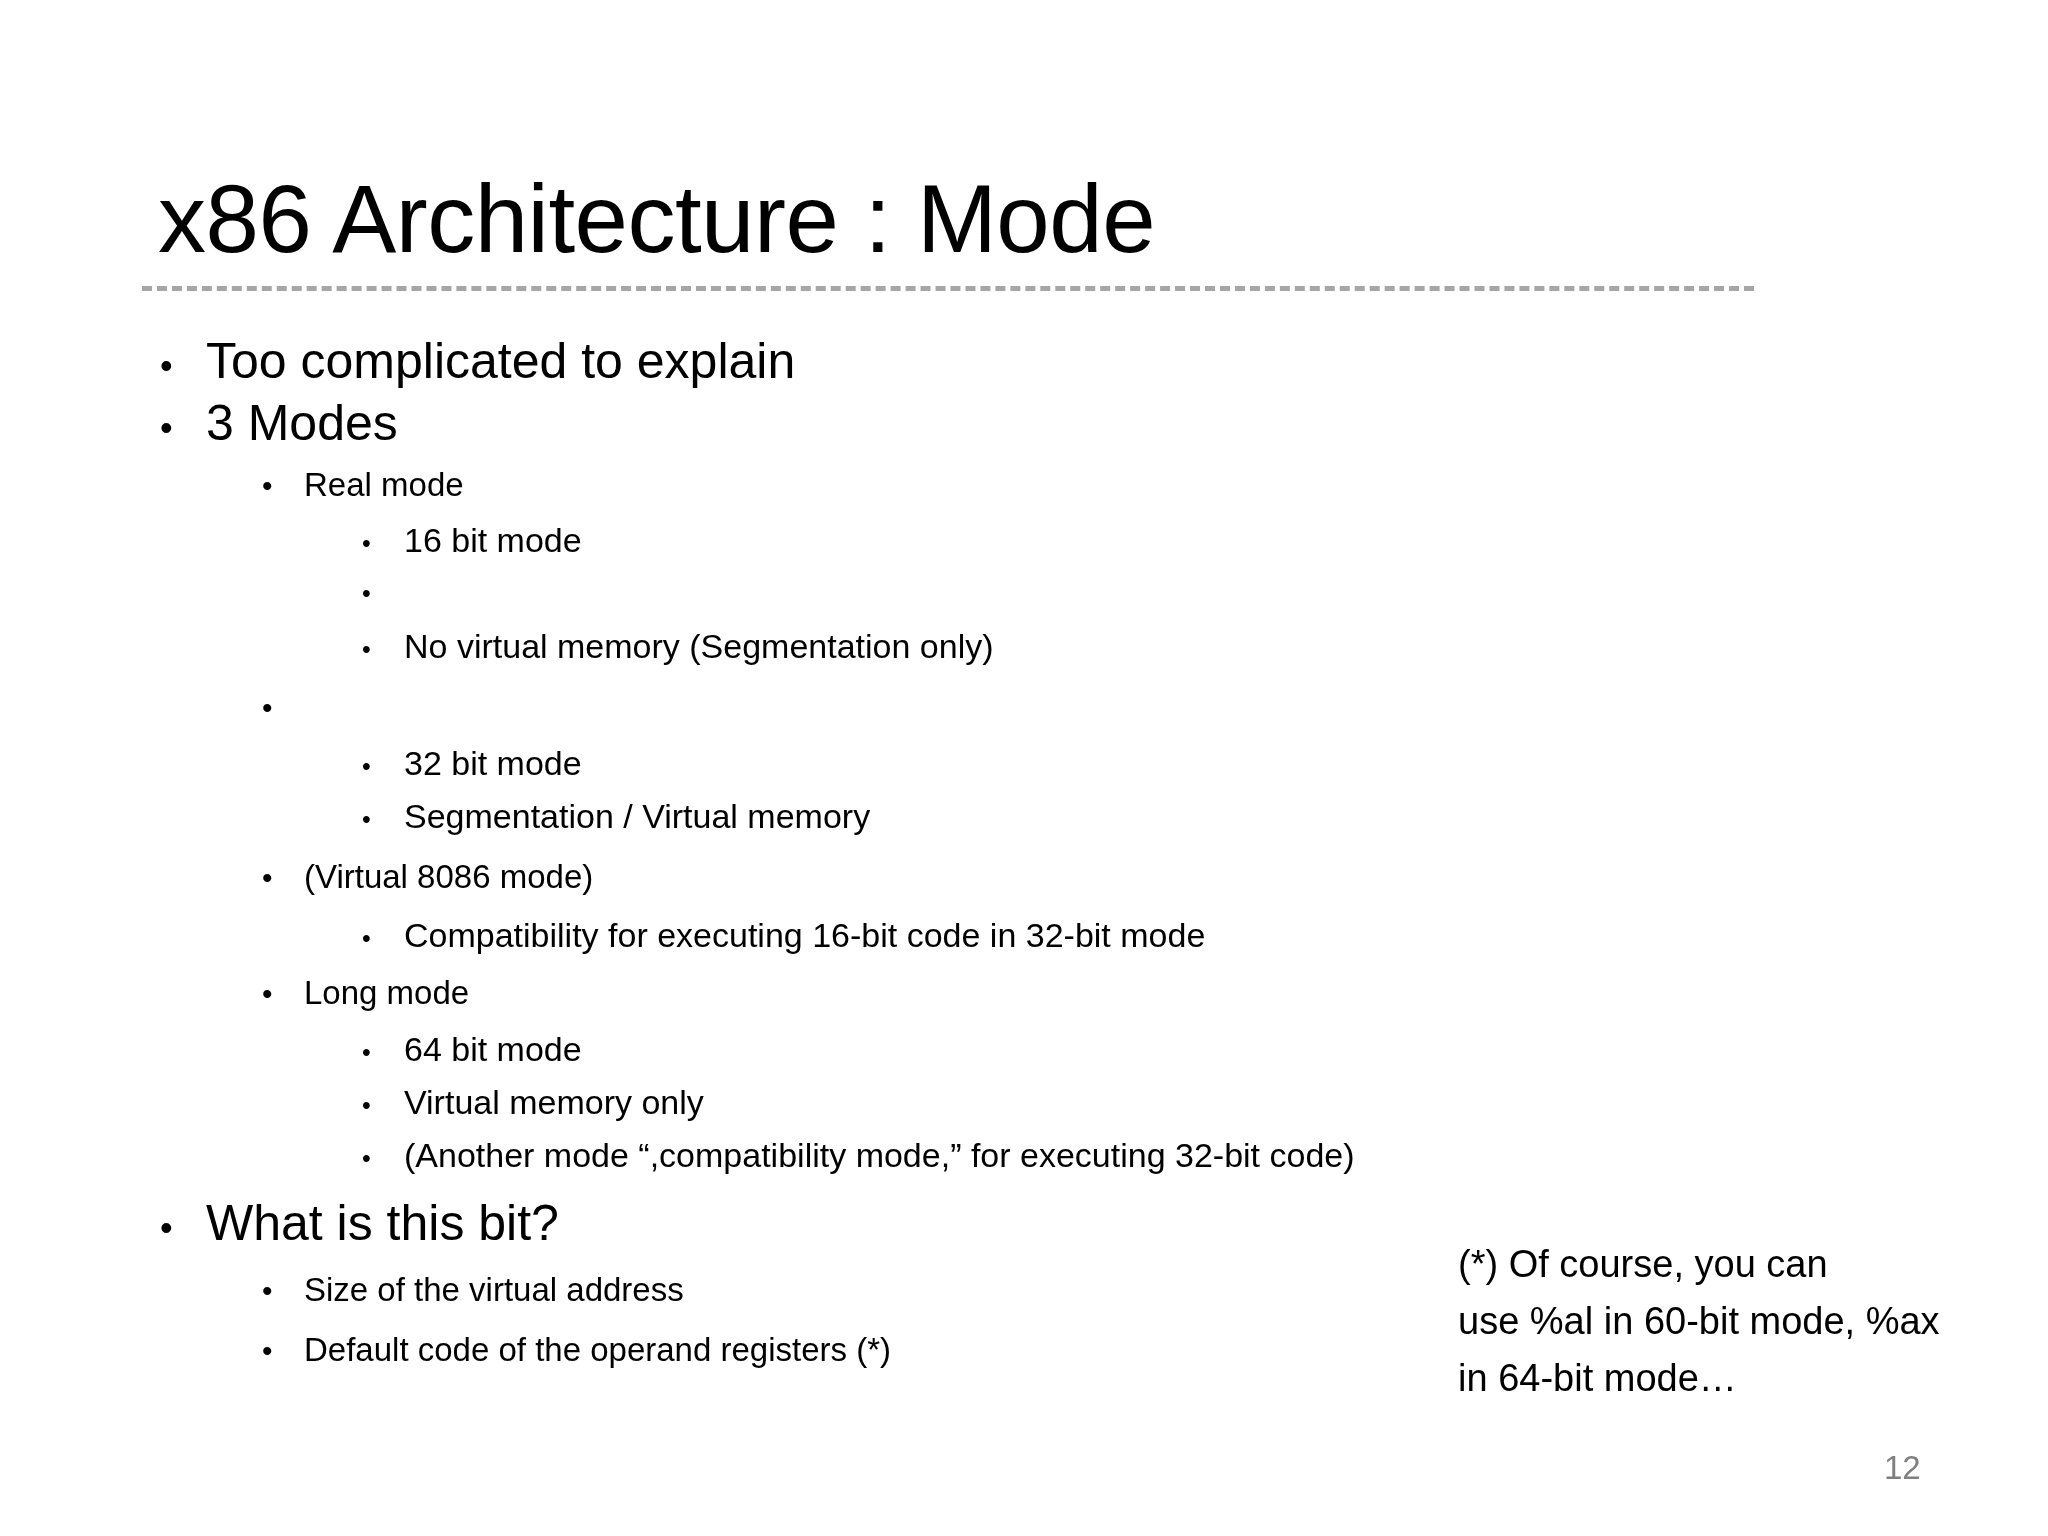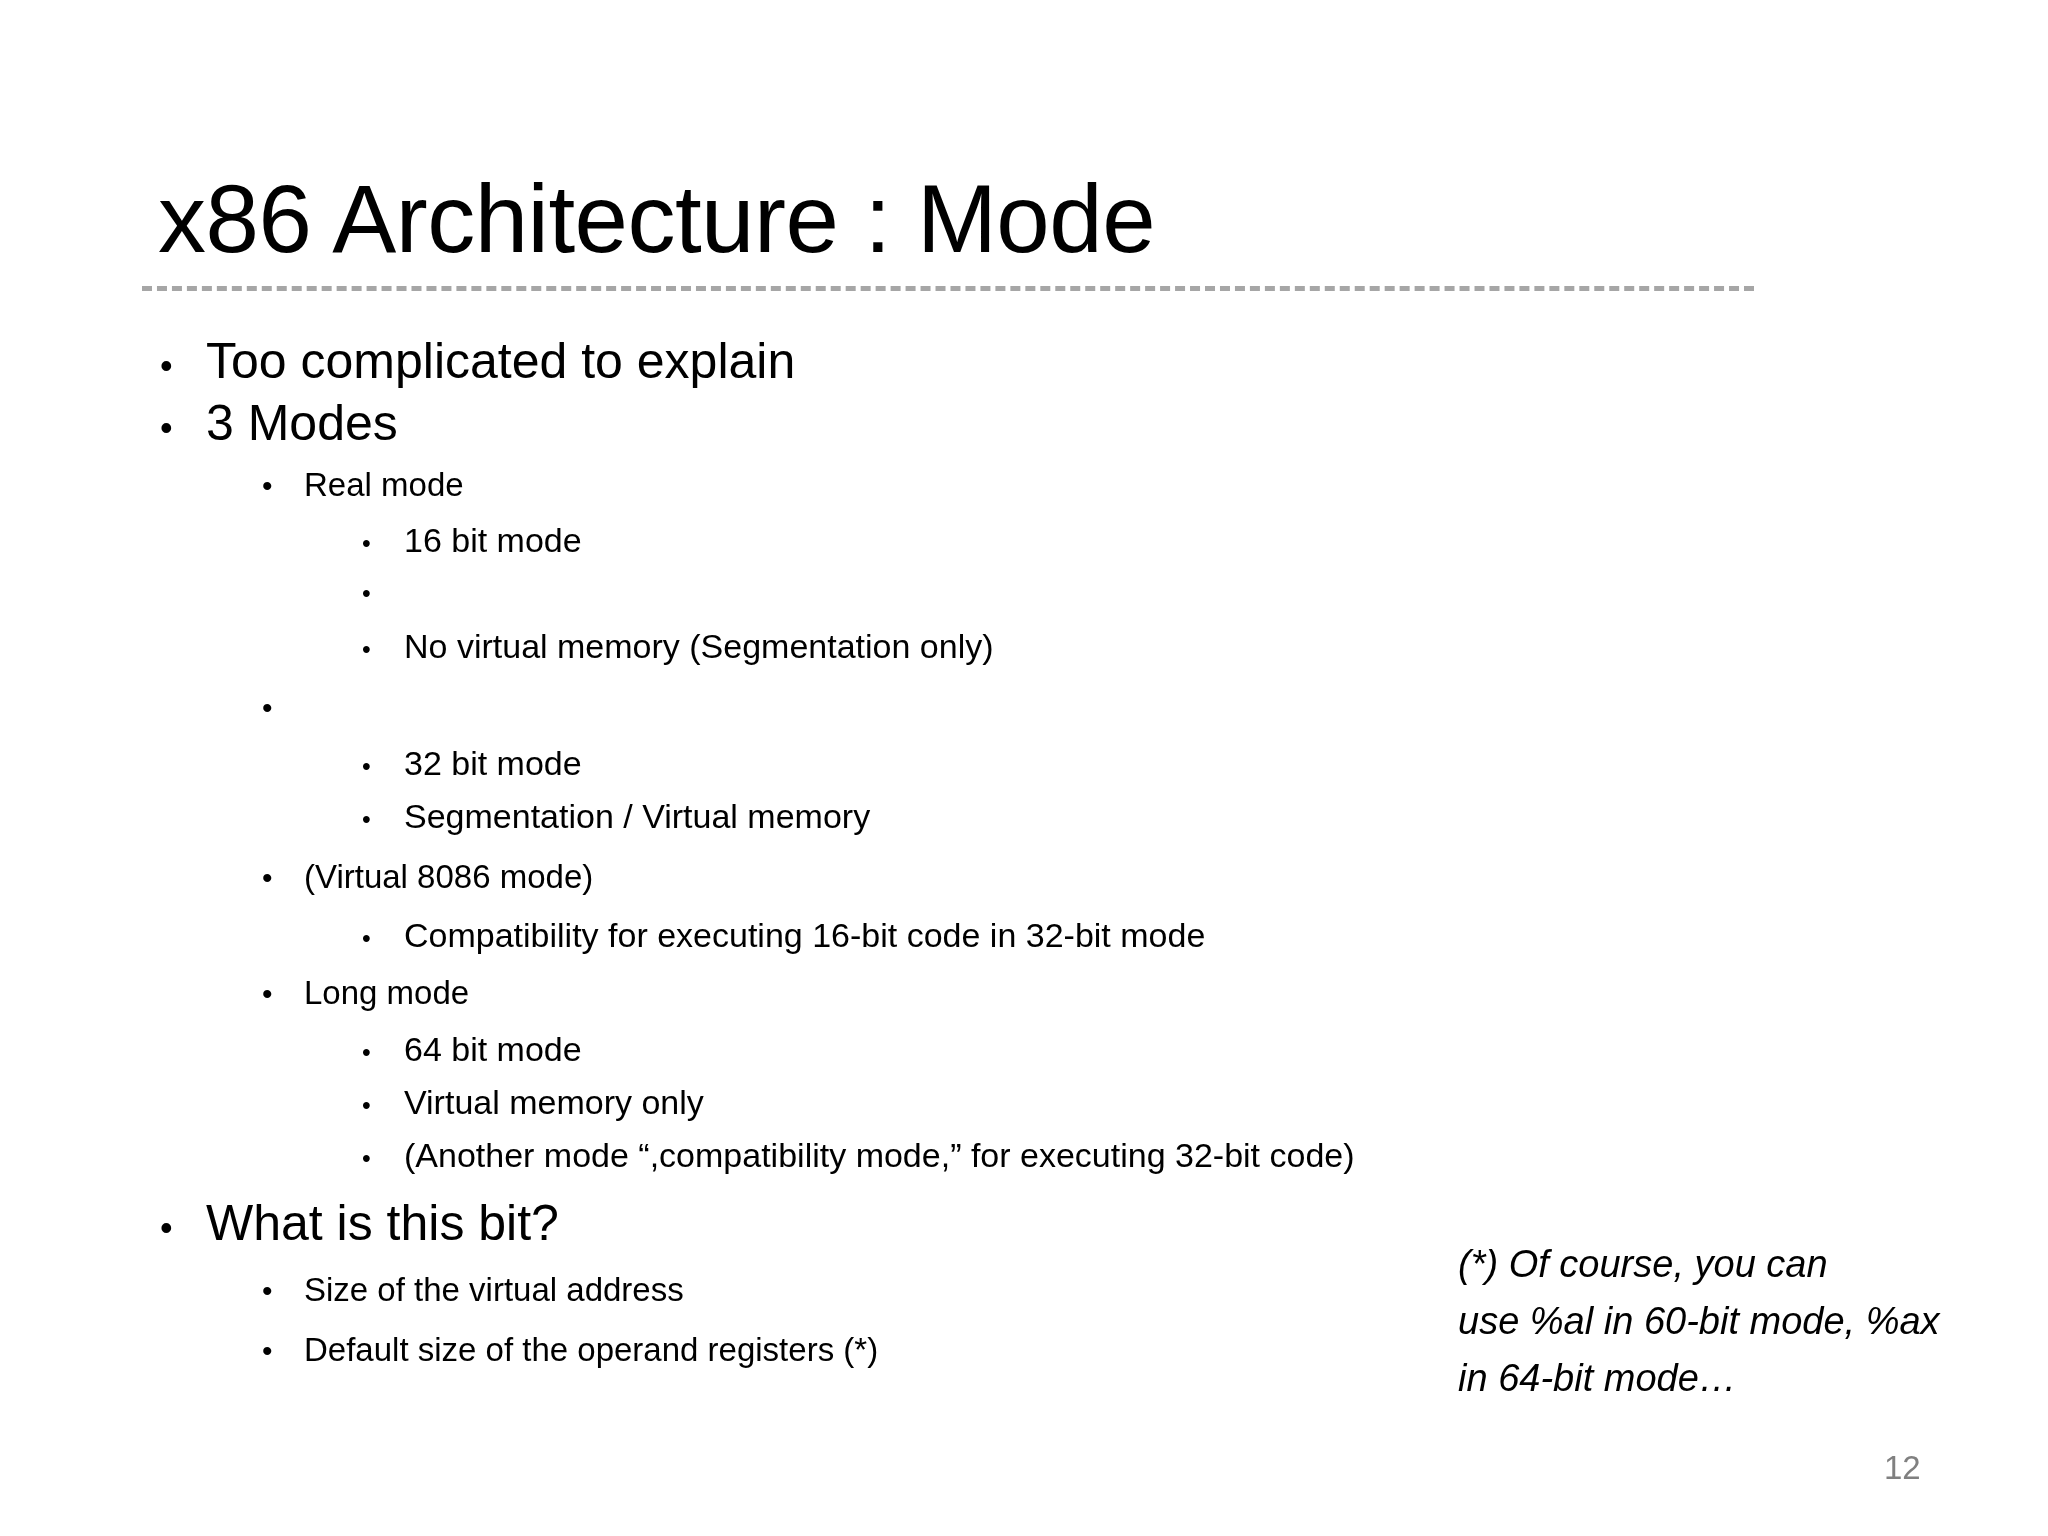--- a/index.html
+++ b/index.html
@@ -89,21 +89,21 @@
   
   #footnote {
     position: absolute;
     left: 1458px;
     top: 1236px;
     width: 560px;
     font-size: 38px;
     line-height: 57px;
     color: #000000;
   }
-  #footnote .fn-line { display: block; white-space: nowrap; font-style: italic; }
+  #footnote .fn-line { display: block; white-space: nowrap; }
 
   
   #page-number {
     position: absolute;
     left: 1856px;
     top: 1448px;
     width: 90px;
     font-size: 33px;
     line-height: 40px;
     color: #808080;
@@ -182,21 +182,21 @@
       <div class="bullet-row lvl1" style="top: 1192px;">
         <span class="bullet-mark">•</span>
         <span class="bullet-text">What is this bit?</span>
       </div>
       <div class="bullet-row lvl2" style="top: 1262px;">
         <span class="bullet-mark">•</span>
         <span class="bullet-text">Size of the virtual address</span>
       </div>
       <div class="bullet-row lvl2" style="top: 1322px;">
         <span class="bullet-mark">•</span>
-        <span class="bullet-text">Default size of the operand registers (*)</span>
+        <span class="bullet-text">Default code of the operand registers (*)</span>
       </div>
     </div>
 
   <div id="footnote">
       <span class="fn-line">(*) Of course, you can</span>
       <span class="fn-line">use %al in 60-bit mode, %ax</span>
       <span class="fn-line">in 64-bit mode…</span>
     </div>
 
   <div id="page-number">12</div>

